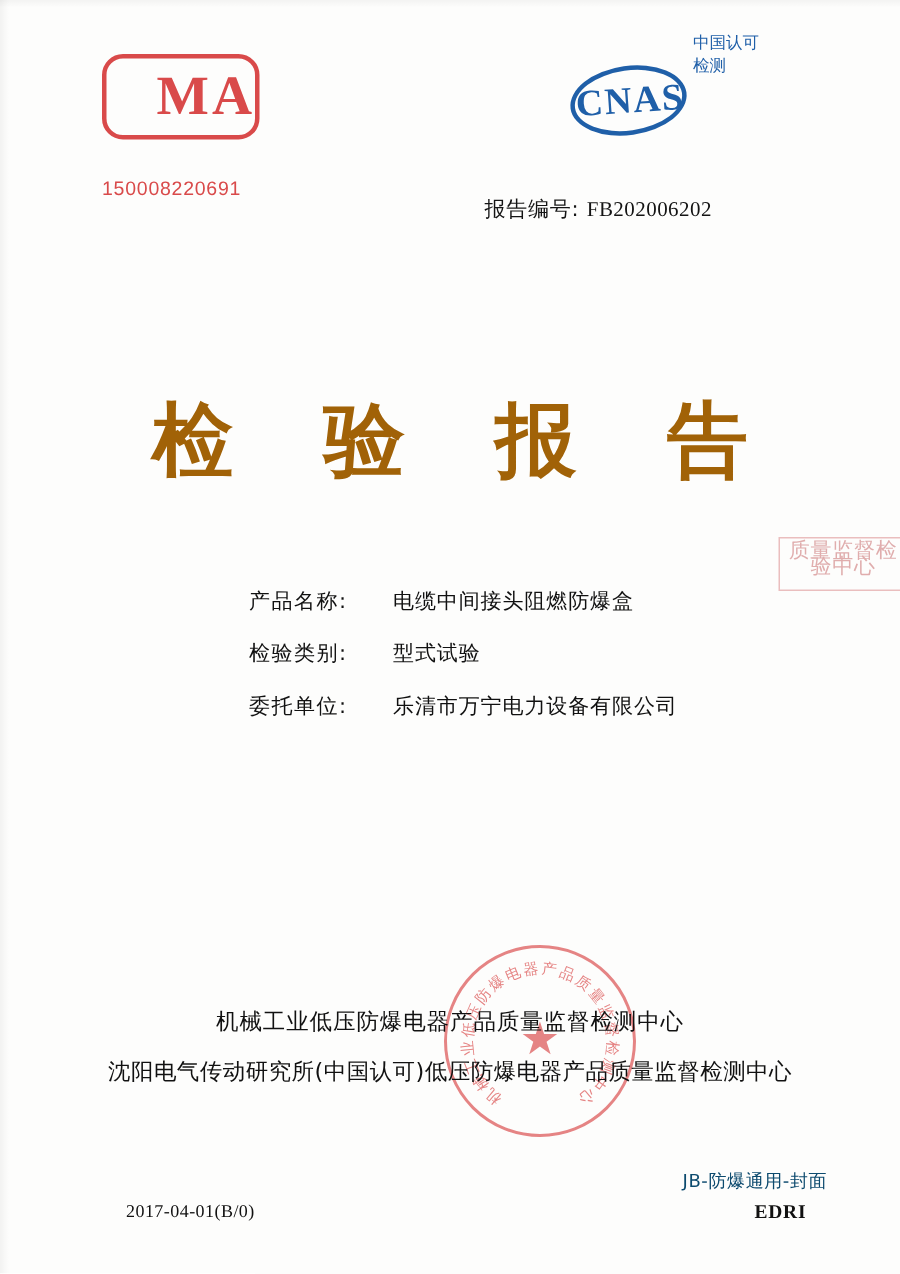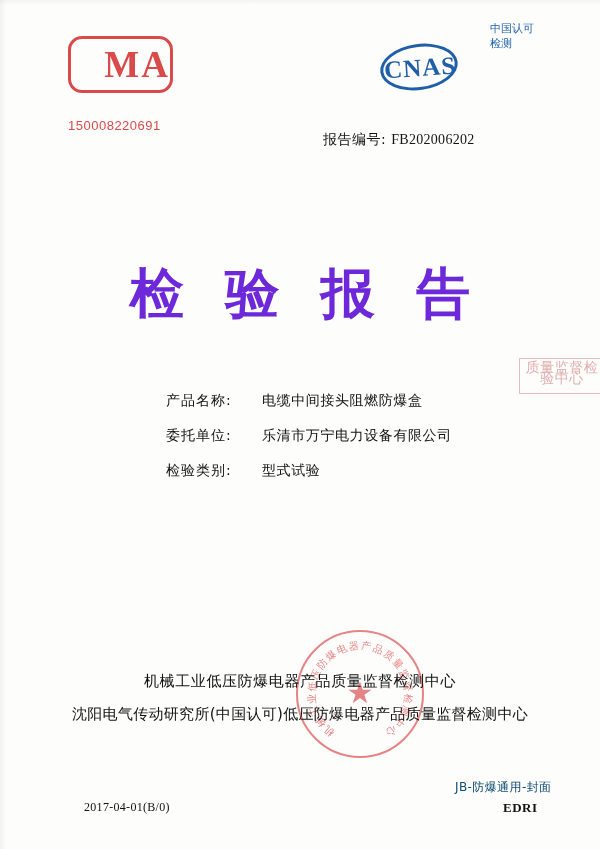--- a/index.html
+++ b/index.html
@@ -96,21 +96,20 @@
     transform: rotate(-4deg);
   }
   .cnas-cn {
     position: absolute;
     left: 82px;
     top: 0px;
     font-size: 11px;
     color: #1f5fa8;
     line-height: 1.35;
     font-family: "DejaVu Sans", sans-serif;
-    margin-left: 28px;
   }
   .cnas-en {
     position: absolute;
     left: 82px;
     top: 42px;
     font-size: 12px;
     font-weight: 700;
     color: #1f5fa8;
     line-height: 1.3;
     font-family: "Liberation Sans", sans-serif;
@@ -130,26 +129,26 @@
     font-family: "Liberation Serif", serif;
     letter-spacing: 0.3px;
   }
 
   
   .main-title {
     position: absolute;
     left: 0; right: 0;
     top: 258px;
     text-align: center;
-    font-family: Liberation Serif, serif;
+    font-family: Liberation Mono, monospace;
     font-size: 54px;
     font-weight: 700;
     letter-spacing: 14px;
     text-indent: 14px;
-    color: #6d28d9;
+    color: #a16207;
   }
 
   
   .side-stamp {
     position: absolute;
     left: 519px;
     top: 358px;
     width: 86px;
     height: 36px;
     border: 1px solid #e7b4b4;
@@ -328,26 +327,26 @@
   <div class="main-title">检 验 报 告</div>
 
   <div class="side-stamp">质量监督检验中心</div>
 
   <div class="info">
     <div class="info-row">
       <span class="info-label">产品名称:</span>
       <span class="info-value">电缆中间接头阻燃防爆盒</span>
     </div>
     <div class="info-row">
+      <span class="info-label">检验类别:</span>
+      <span class="info-value">型式试验</span>
+    </div>
+    <div class="info-row">
       <span class="info-label">委托单位:</span>
       <span class="info-value">乐清市万宁电力设备有限公司</span>
-    </div>
-    <div class="info-row">
-      <span class="info-label">检验类别:</span>
-      <span class="info-value">型式试验</span>
     </div>
   </div>
 
   <div class="seal">
     <div class="seal-ring-text" id="seal-ring">
         <span style="transform: rotate(-230deg) translate(50px) rotate(90deg) translate(-5px, -5px);">机</span>
         <span style="transform: rotate(-215.263deg) translate(50px) rotate(90deg) translate(-5px, -5px);">械</span>
         <span style="transform: rotate(-200.526deg) translate(50px) rotate(90deg) translate(-5px, -5px);">工</span>
         <span style="transform: rotate(-185.789deg) translate(50px) rotate(90deg) translate(-5px, -5px);">业</span>
         <span style="transform: rotate(-171.053deg) translate(50px) rotate(90deg) translate(-5px, -5px);">低</span>

